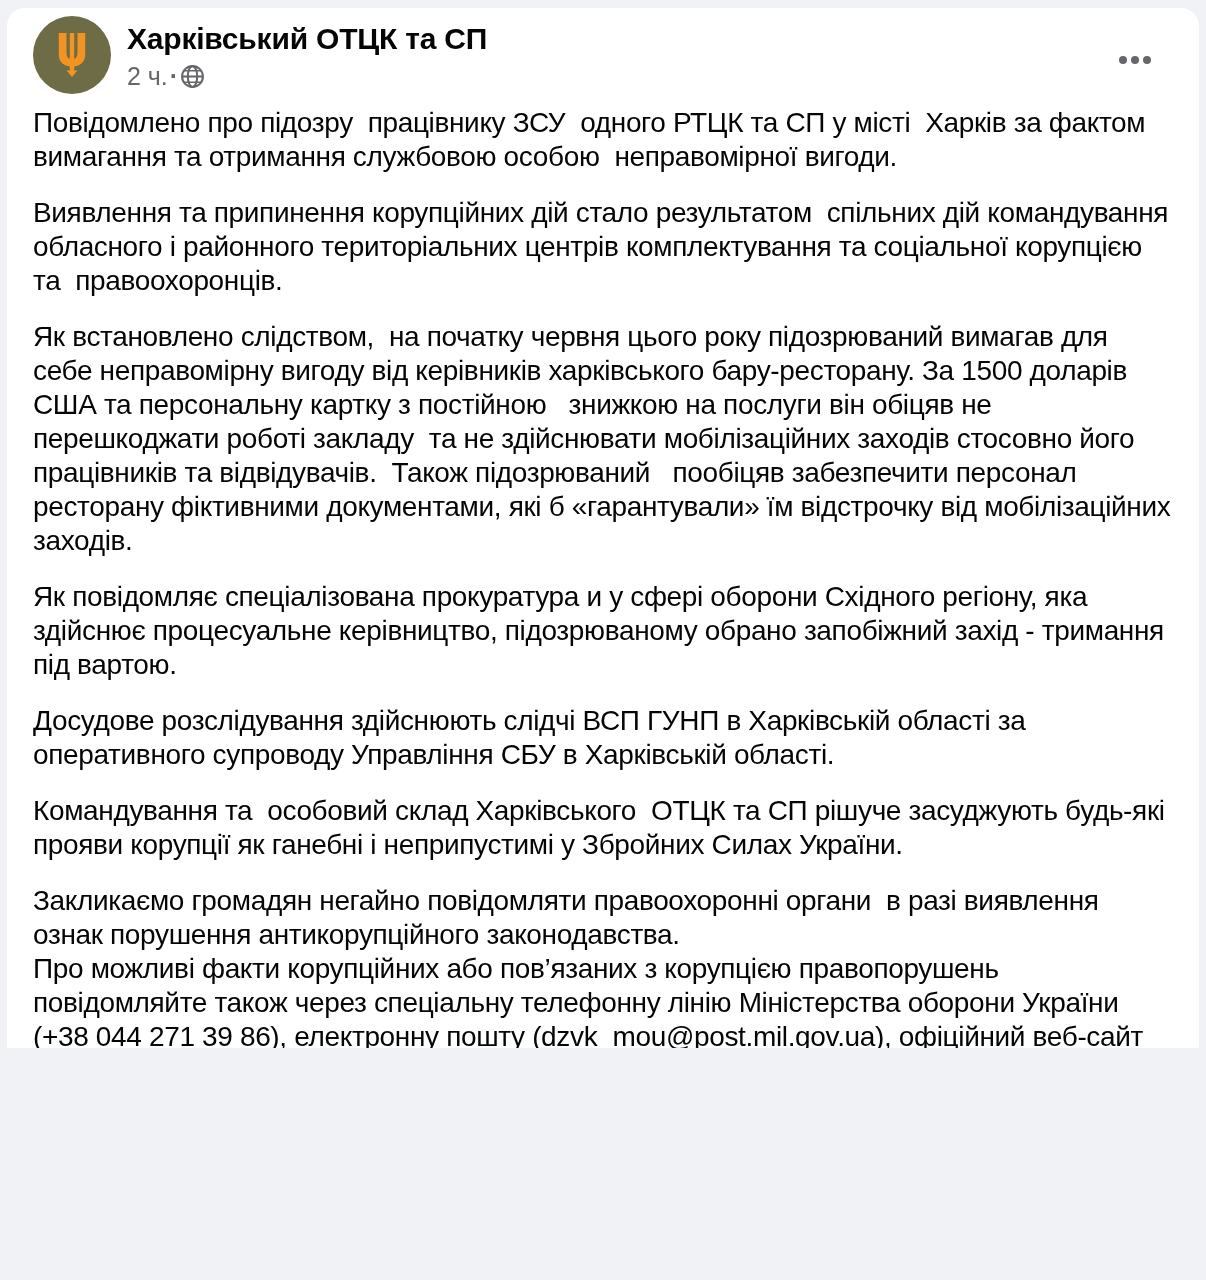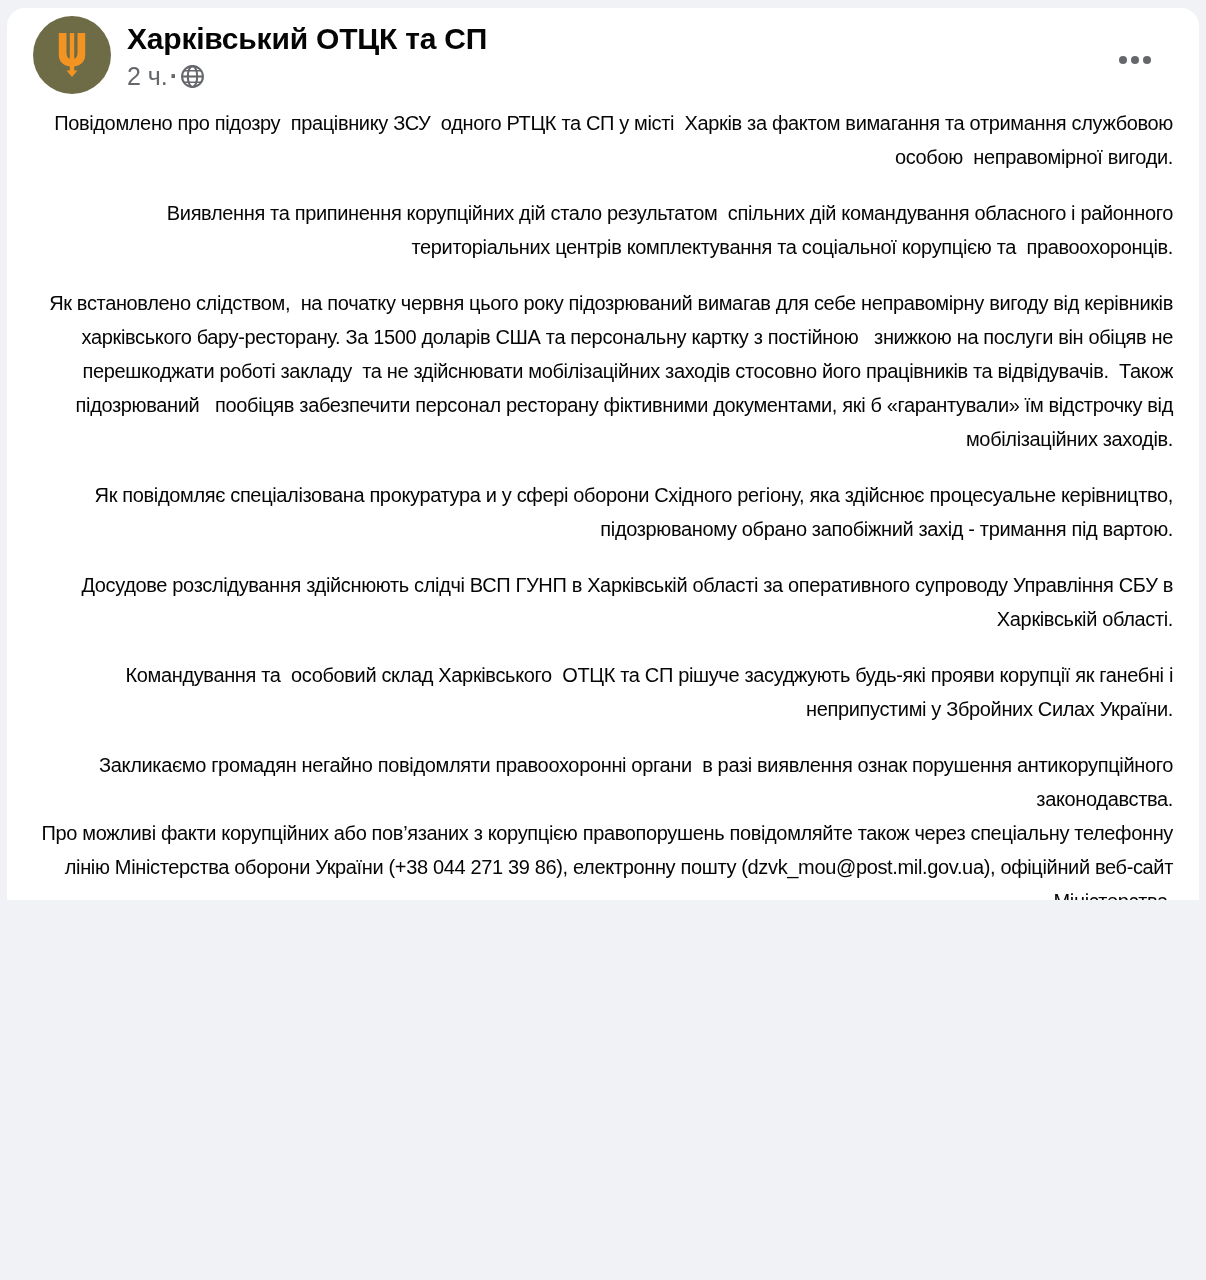--- a/index.html
+++ b/index.html
@@ -11,24 +11,23 @@
     --trident:#f39422;
   }
   *{box-sizing:border-box;}
   html,body{margin:0;padding:0;}
   body{
     background:var(--page-bg);
     font-family:"Liberation Sans","DejaVu Sans",sans-serif;
   }
   .page{
     width:1206px;
-    height:900px;
+    height:1048px;
     overflow:hidden;
     background:var(--page-bg);
-    text-align:right;
   }
   .card{
     margin:8px 7px 0;
     background:var(--card-bg);
     border-radius:18px 18px 0 0;
     padding:8px 26px 30px;
     min-height:1272px;
     position:relative;
   }
   .post-header{
@@ -75,21 +74,21 @@
     padding:6px;
     cursor:pointer;
     border-radius:50%;
   }
   .more .dot{
     width:8px;height:8px;border-radius:50%;
     background:var(--muted);
   }
   .post-text p{
     margin:0 0 22px;
-    font-size:20px;
+    font-size:28px;
     line-height:34px;
     color:var(--text);
     letter-spacing:-0.35px;
     white-space:pre-wrap;
     word-wrap:break-word;
   }
   .post-text p:last-child{margin-bottom:0;}
 </style>
 </head>
 <body>

